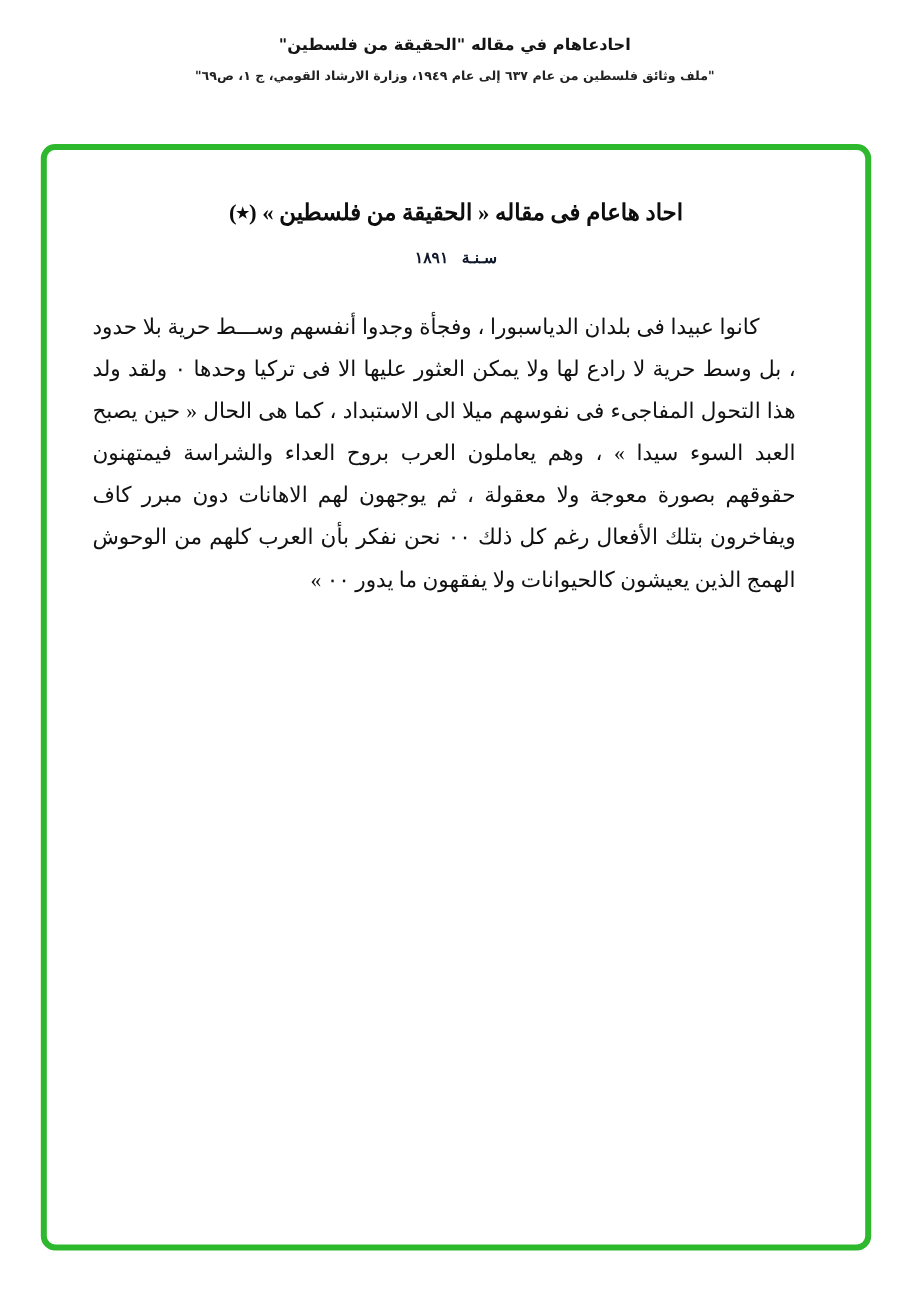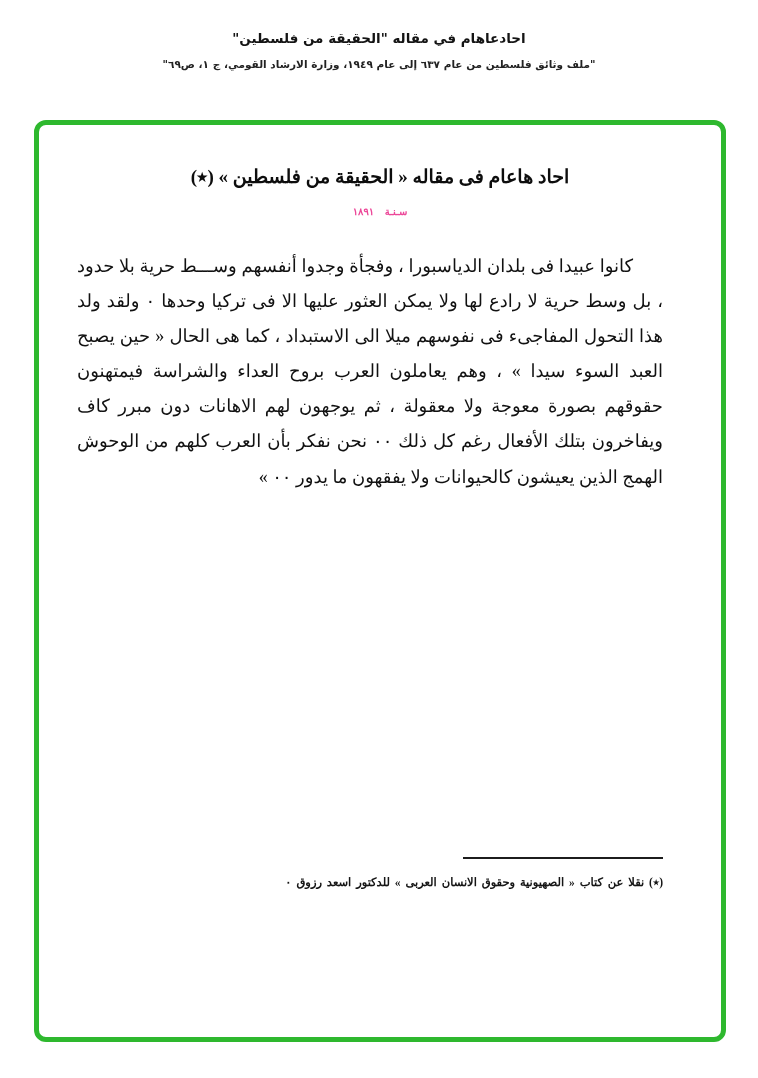--- a/index.html
+++ b/index.html
@@ -46,25 +46,25 @@
     text-align: center;
     font-size: 19px;
     font-weight: bold;
     margin-top: 40px;
     color: #0d0d0d;
     letter-spacing: 0.5px;
   }
   .doc-date {
     direction: rtl;
     text-align: center;
-    font-size: 10px;
+    font-size: 13px;
     font-weight: bold;
     margin-top: 18px;
     word-spacing: 8px;
-    color: #ec4899;
+    color: #0f172a;
   }
   .doc-body {
     direction: rtl;
     text-align: justify;
     text-indent: 30px;
     margin: 32px 58px 0 38px;
     font-size: 18px;
     line-height: 1.95;
     color: #111111;
   }
@@ -102,19 +102,15 @@
     <div class="header-source">"ملف وثائق فلسطين من عام ٦٣٧ إلى عام ١٩٤٩، وزارة الارشاد القومي، ج ١، ص٦٩"</div>
   </header>
 
   <section class="doc-frame">
     <h1 class="doc-title">احاد هاعام فى مقاله « الحقيقة من فلسطين » (٭)</h1>
 
     <div class="doc-date">سـنـة ١٨٩١</div>
 
     <p class="doc-body">كانوا عبيدا فى بلدان الدياسبورا ، وفجأة وجدوا أنفسهم وســـط حرية بلا حدود ، بل وسط حرية لا رادع لها ولا يمكن العثور عليها الا فى تركيا وحدها ٠ ولقد ولد هذا التحول المفاجىء فى نفوسهم ميلا الى الاستبداد ، كما هى الحال « حين يصبح العبد السوء سيدا » ، وهم يعاملون العرب بروح العداء والشراسة فيمتهنون حقوقهم بصورة معوجة ولا معقولة ، ثم يوجهون لهم الاهانات دون مبرر كاف ويفاخرون بتلك الأفعال رغم كل ذلك ٠٠ نحن نفكر بأن العرب كلهم من الوحوش الهمج الذين يعيشون كالحيوانات ولا يفقهون ما يدور ٠٠ »</p>
 
-    <div class="footnote">
-      <div class="footnote-rule"></div>
-      <div class="footnote-text">(٭) نقلا عن كتاب « الصهيونية وحقوق الانسان العربى » للدكتور اسعد رزوق ٠</div>
-    </div>
   </section>
 
 </div>
 
 </body></html>

